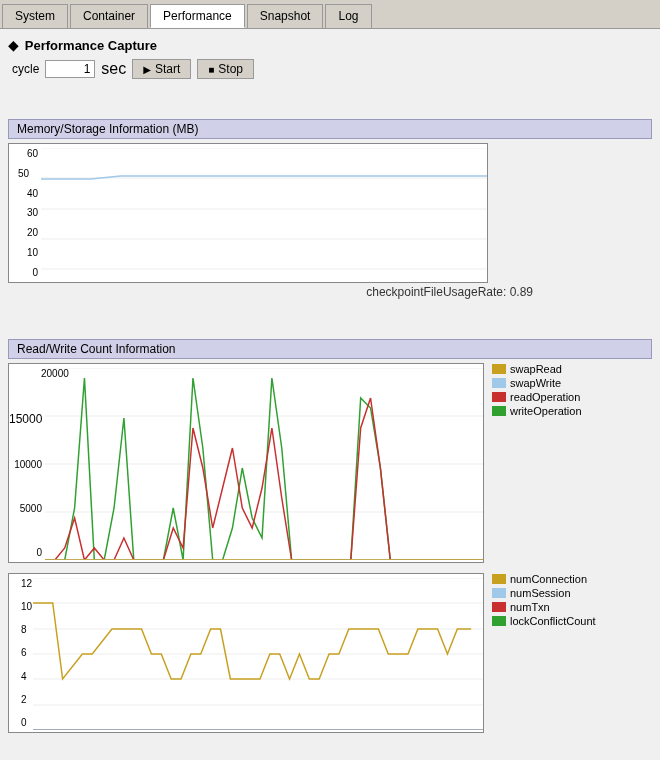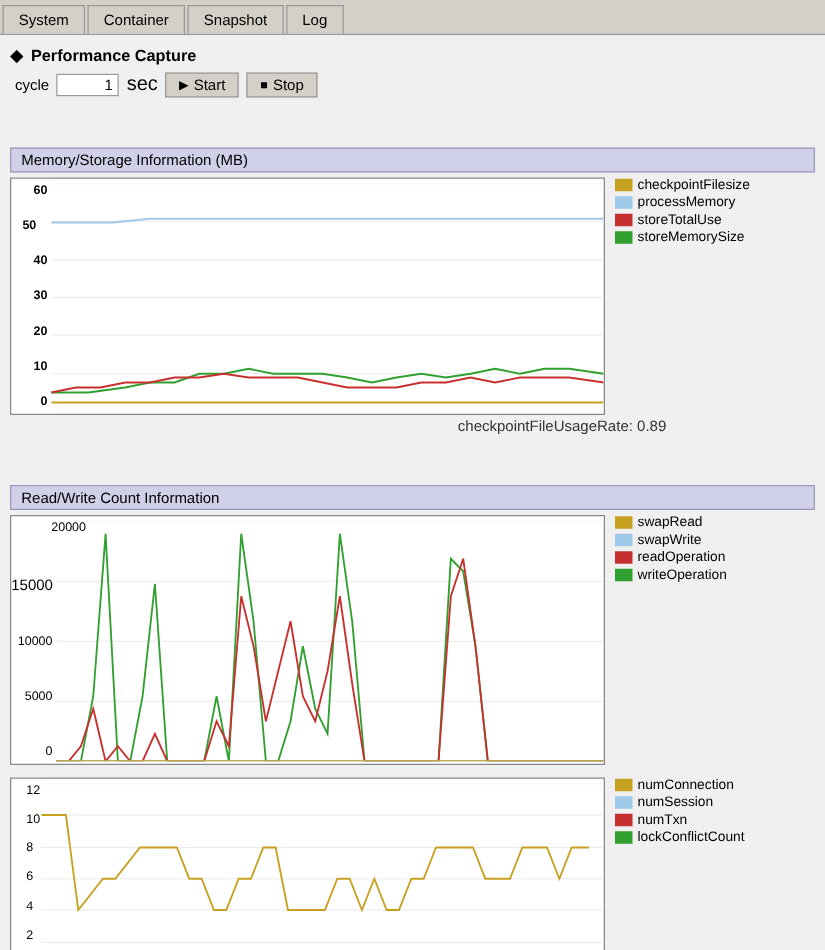--- a/index.html
+++ b/index.html
@@ -74,20 +74,21 @@
 
     
     .rate-text { text-align: right; font-size: 12px; margin: 2px 8px 4px 0; color: #333; }
   </style>
 </head>
 <body>
 
 <div class="tabs">
   <div class="tab">System</div>
   <div class="tab">Container</div>
+  <div class="tab active">Performance</div>
   <div class="tab">Snapshot</div>
   <div class="tab">Log</div>
 </div>
 
 <div class="content">
 
   <div class="perf-header">
     <span class="diamond">◆</span>
     <span class="perf-title">Performance Capture</span>
   </div>
@@ -102,21 +103,21 @@
     </button>
     <button class="btn">
       <span class="btn-icon">■</span>
       <span>Stop</span>
     </button>
   </div>
 
   <div class="chart-section">
     <div class="chart-title">Memory/Storage Information (MB)</div>
     <div class="chart-area">
-      <div class="chart-box" style="width:480px; height:190px; position:relative;font-weight:bold;">
+      <div class="chart-box" style="width:480px; height:140px; position:relative;">
 
         <div style="position:absolute;left:0;top:0;bottom:0;width:32px;display:flex;flex-direction:column;justify-content:space-between;padding:4px 0;">
           <span style="font-size:10px;text-align:right;padding-right:3px;">60</span>
           <span style="font-size:10px;text-align:center;padding-right:3px;">50</span>
           <span style="font-size:10px;text-align:right;padding-right:3px;">40</span>
           <span style="font-size:10px;text-align:right;padding-right:3px;">30</span>
           <span style="font-size:10px;text-align:right;padding-right:3px;">20</span>
           <span style="font-size:10px;text-align:right;padding-right:3px;">10</span>
           <span style="font-size:10px;text-align:right;padding-right:3px;">0</span>
         </div>
@@ -131,38 +132,20 @@
           <line x1="0" y1="182" x2="448" y2="182" stroke="#ddd" stroke-width="0.5"></line>
 
           <polyline points="0,31 50,31 80,28 120,28 160,28 200,28 240,28 280,28 320,28 360,28 400,28 448,28" fill="none" stroke="#a0c8e8" stroke-width="1.5"></polyline>
 
           <polyline points="0,167 30,167 60,163 80,159 100,159 120,152 140,152 160,148 180,152 200,152 220,152 240,155 260,159 280,155 300,152 320,155 340,152 360,148 380,152 400,148 420,148 448,152" fill="none" stroke="#30a030" stroke-width="1.5"></polyline>
 
           <polyline points="0,167 20,163 40,163 60,159 80,159 100,155 120,155 140,152 160,155 180,155 200,155 220,159 240,163 260,163 280,163 300,159 320,159 340,155 360,159 380,155 400,155 420,155 448,159" fill="none" stroke="#c83030" stroke-width="1.5"></polyline>
 
           <polyline points="0,175 50,175 100,175 150,175 200,175 250,175 300,175 350,175 400,175 448,175" fill="none" stroke="#c8a020" stroke-width="1.5"></polyline>
         </svg>
-      </div>
-      <div class="chart-legend">
-        <div class="legend-item">
-          <span class="legend-color" style="background:#c8a020;"></span>
-          <span>checkpointFilesize</span>
-        </div>
-        <div class="legend-item">
-          <span class="legend-color" style="background:#a0c8e8;"></span>
-          <span>processMemory</span>
-        </div>
-        <div class="legend-item">
-          <span class="legend-color" style="background:#c83030;"></span>
-          <span>storeTotalUse</span>
-        </div>
-        <div class="legend-item">
-          <span class="legend-color" style="background:#30a030;"></span>
-          <span>storeMemorySize</span>
-        </div>
       </div>
     </div>
     <div class="rate-text" style="margin-right:119px;">checkpointFileUsageRate: 0.89</div>
   </div>
 
   <div class="chart-section">
     <div class="chart-title">Read/Write Count Information</div>
     <div class="chart-area">
       <div class="chart-box" style="width:480px; height:200px; position:relative;">
         <div style="position:absolute;left:0;top:0;bottom:0;width:36px;display:flex;flex-direction:column;justify-content:space-between;padding:4px 0;">

